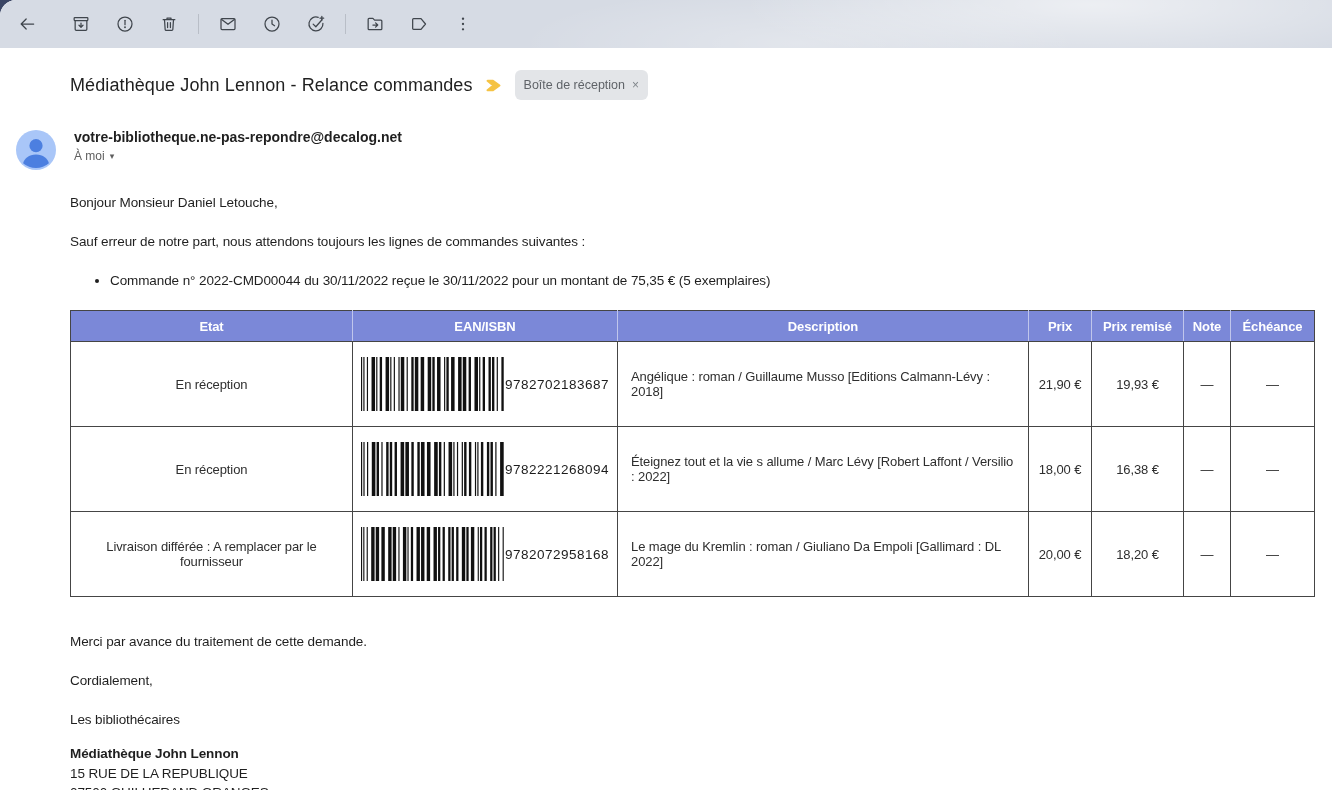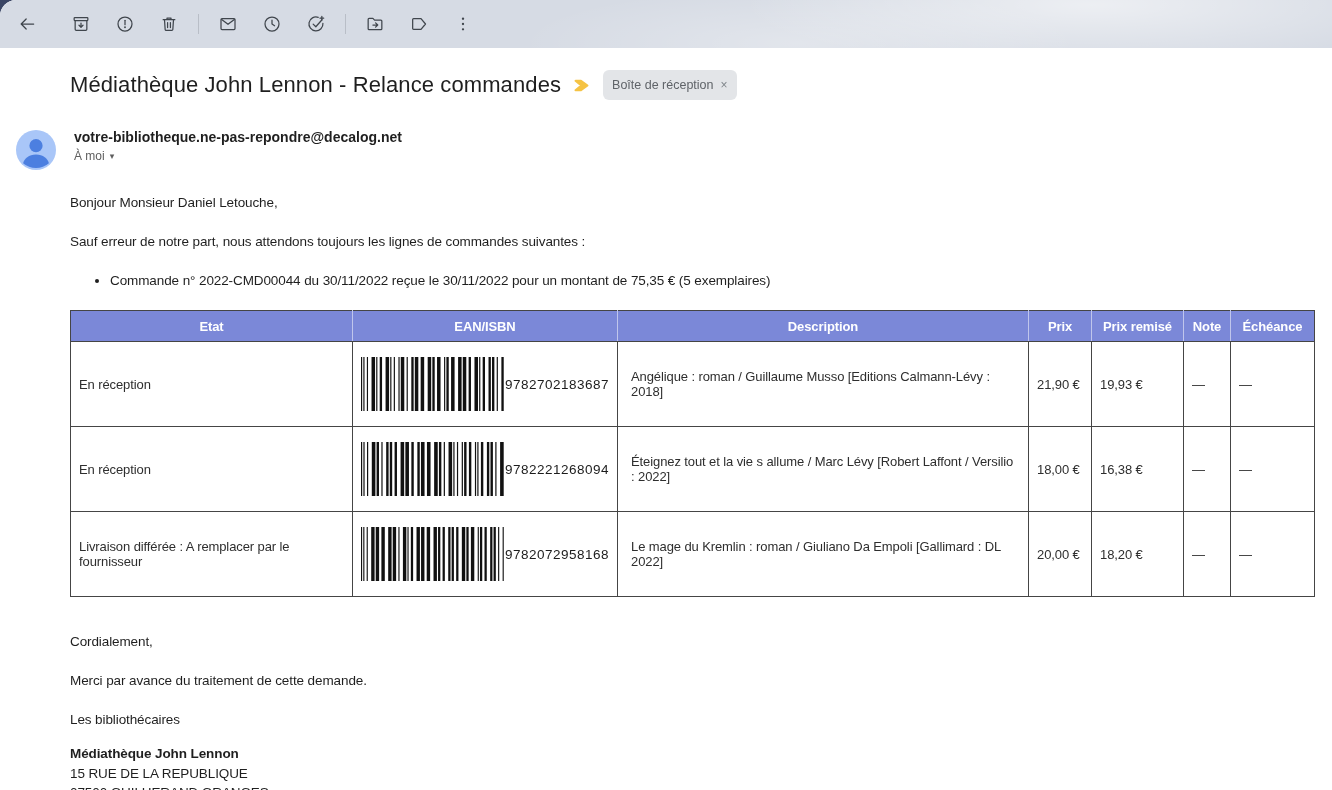--- a/index.html
+++ b/index.html
@@ -32,21 +32,21 @@
     display: flex; align-items: center; justify-content: center;
     border-radius: 50%; cursor: pointer; padding: 0;
   }
   .tb-btn svg { width: 20px; height: 20px; stroke: #40464d; fill: none; stroke-width: 1.5; stroke-linecap: round; stroke-linejoin: round; }
   .tb-btn svg .filled { fill: #40464d; stroke: none; }
   .tb-gap { width: 10px; }
   .tb-divider { width: 1px; height: 20px; background: #b9bec7; margin: 0 7px; }
 
   
   .subject-row { display: flex; align-items: center; gap: 13px; margin: 22px 0 0 70px; }
-  .subject { font-size: 22px; color: #1f1f1f; letter-spacing: 0.1px; }
+  .subject { font-size: 18px; color: #1f1f1f; letter-spacing: 0.1px; }
   .importance { display: flex; align-items: center; }
   .chip {
     display: inline-flex; align-items: center; gap: 7px;
     height: 30px; padding: 0 9px;
     background: #e3e5e8; border-radius: 6px;
     font-size: 12.5px; color: #5f6368;
   }
   .chip-x { font-size: 12px; color: #80868b; cursor: pointer; }
 
   
@@ -76,21 +76,21 @@
     height: 31px; text-align: center;
     border: 1px solid #c0c6ec;
     border-top: 1px solid #454545;
     border-bottom: 1px solid #454545;
   }
   .order-table th:first-child { border-left: 1px solid #454545; }
   .order-table th:last-child { border-right: 1px solid #454545; }
   .order-table td {
     border: 1px solid #454545;
     height: 85px; font-size: 13px; color: #2e2e2e;
-    vertical-align: middle;
+    text-align: center; vertical-align: middle;
     padding: 0 8px; letter-spacing: -0.1px;
   }
   .order-table td.col-desc { text-align: left; padding: 0 13px; }
   .barcode-wrap { display: flex; flex-direction: row; align-items: center; justify-content: center; }
   svg.barcode { width: 226px; height: 54px; display: block; }
   .barcode-num { font-size: 13.5px; color: #1c1c1c; margin-top: 1px; letter-spacing: 0.5px; }
 
   
   .sig { margin: 0; line-height: 19.5px; font-size: 13.5px; }
   .sig-name { font-weight: bold; }
@@ -359,21 +359,21 @@
     </td>
     <td class="col-desc">Le mage du Kremlin : roman / Giuliano Da Empoli [Gallimard : DL 2022]</td>
     <td class="col-prix">20,00 €</td>
     <td class="col-remise">18,20 €</td>
     <td class="col-note">—</td>
     <td class="col-echeance">—</td>
   </tr>
         </tbody>
     </table>
 
+    <p class="para">Merci par avance du traitement de cette demande.</p>
     <p class="para">Cordialement,</p>
-    <p class="para">Merci par avance du traitement de cette demande.</p>
     <p class="para" style="margin-bottom:17px">Les bibliothécaires</p>
     <p class="sig sig-name">Médiathèque John Lennon</p>
     <p class="sig">15 RUE DE LA REPUBLIQUE</p>
     <p class="sig">07500 GUILHERAND GRANGES</p>
   </div>
 
 </div>
 
 </body></html>

